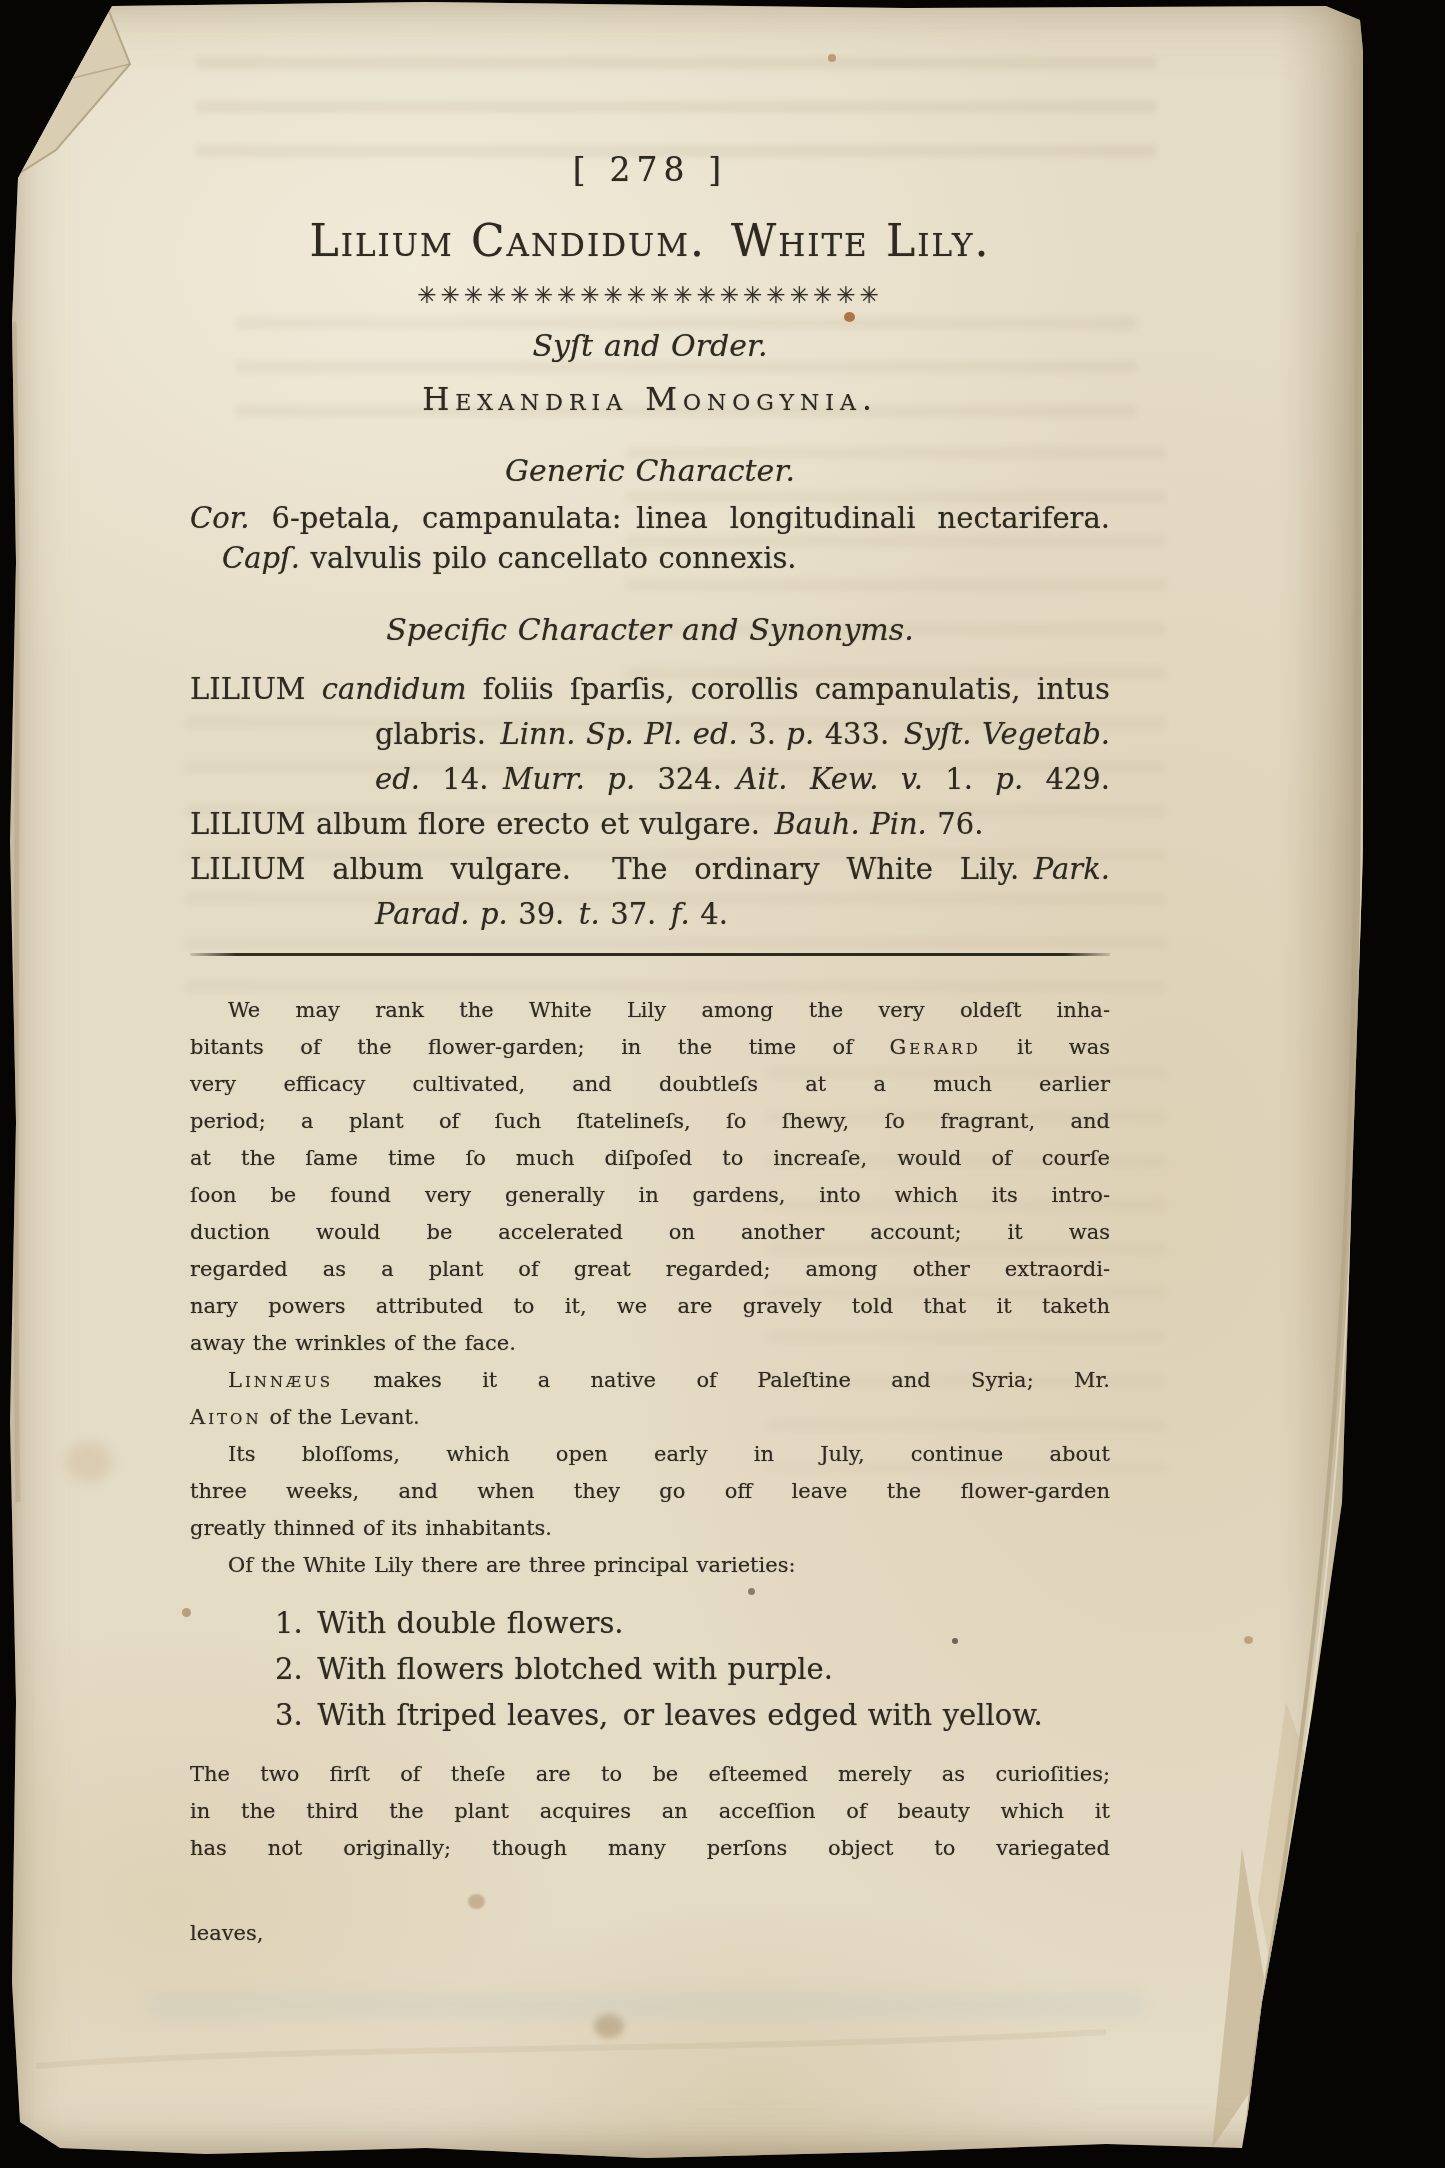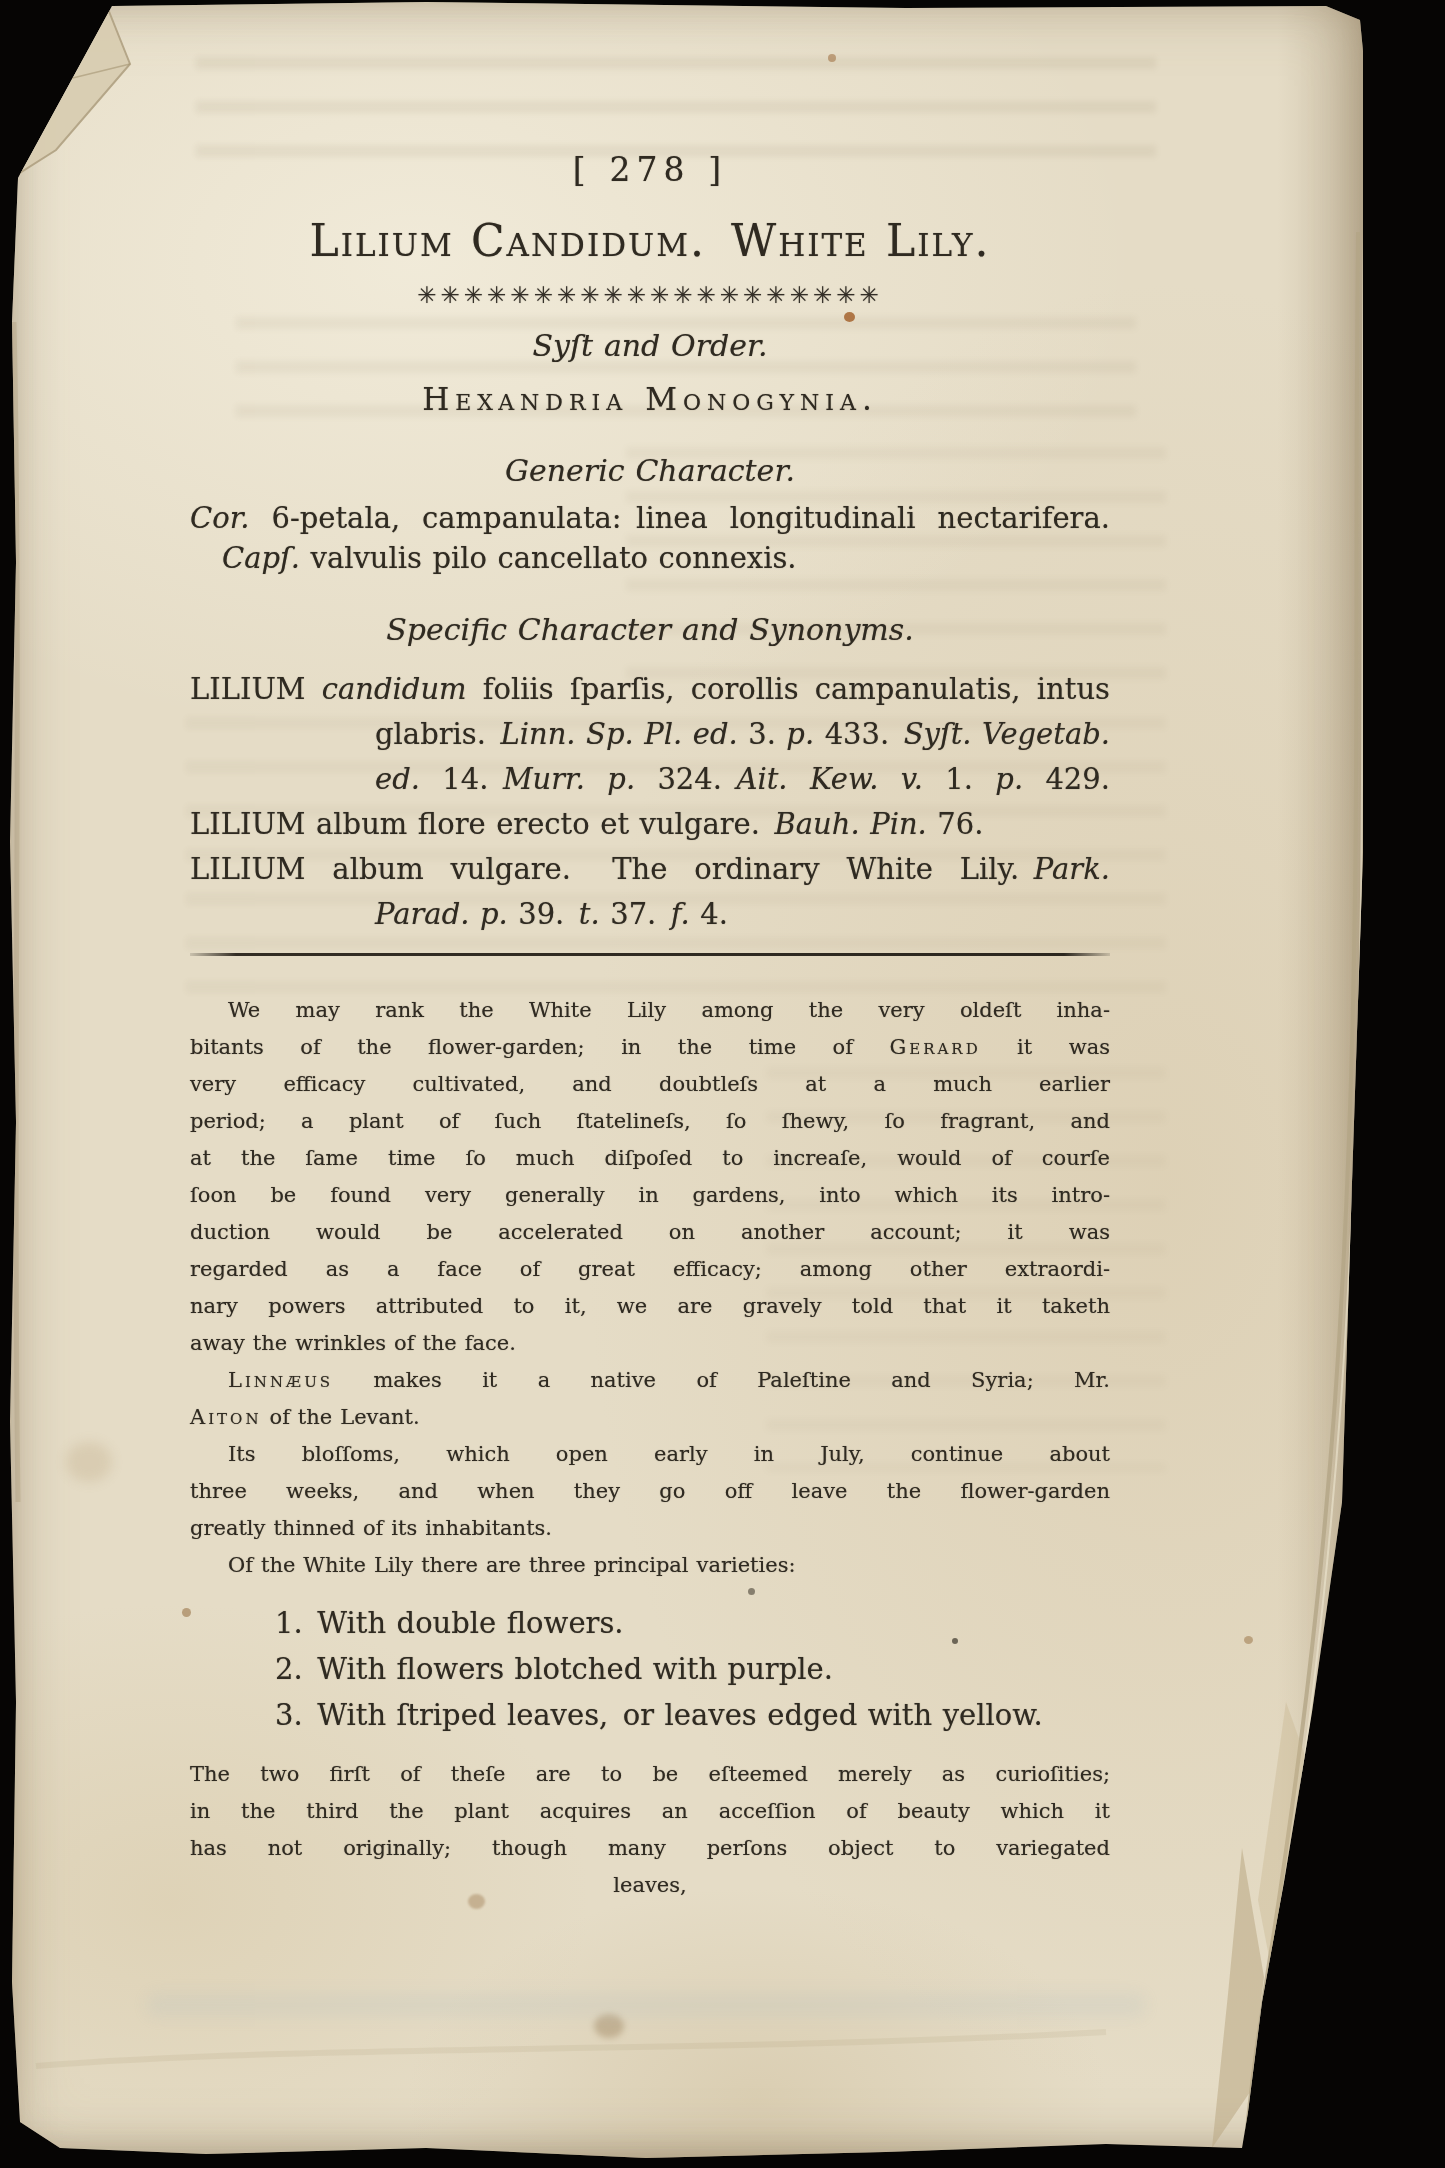--- a/index.html
+++ b/index.html
@@ -47,21 +47,21 @@
   .bl{font-size:21px;line-height:37px;}
   .var-line{font-size:29px;line-height:46px;margin-left:85px;}
   .j{text-align:justify;text-align-last:justify;}
   .ind{text-indent:38px;}
   .cap-ind{margin-left:32px;}
   .syn-cont{margin-left:185px;}
   .it{font-style:italic;}
   .sc{font-variant:small-caps;letter-spacing:3px;}
   .rule{margin-top:16px;height:3px;
     background:linear-gradient(90deg,rgba(47,42,33,.15),#332d24 5%,#2c271f 95%,rgba(47,42,33,.15));}
-  .catch{text-align:center;}
+  .catch{text-align:left;margin-top:48px;}
 </style>
 </head>
 <body>
 
 <div class="page">
 
   <div class="paper">
     <div class="right-shade"></div>
 
     <div class="ghost" style="left:190px;top:40px;width:960px;height:140px;"></div>
@@ -134,21 +134,21 @@
     <div class="rule"></div>
 
     <div style="margin-top:36px">
       <div class="bl j ind"><span>We may rank the White Lily among the very oldeſt inha-</span></div>
       <div class="bl j"><span>bitants of the flower-garden; in the time of </span><span class="sc">Gerard</span><span> it was</span></div>
       <div class="bl j"><span>very efficacy cultivated, and doubtleſs at a much earlier</span></div>
       <div class="bl j"><span>period; a plant of ſuch ſtatelineſs, ſo ſhewy, ſo fragrant, and</span></div>
       <div class="bl j"><span>at the ſame time ſo much diſpoſed to increaſe, would of courſe</span></div>
       <div class="bl j"><span>ſoon be found very generally in gardens, into which its intro-</span></div>
       <div class="bl j"><span>duction would be accelerated on another account; it was</span></div>
-      <div class="bl j"><span>regarded as a face of great efficacy; among other extraordi-</span></div>
+      <div class="bl j"><span>regarded as a plant of great regarded; among other extraordi-</span></div>
       <div class="bl j"><span>nary powers attributed to it, we are gravely told that it taketh</span></div>
       <div class="bl"><span>away the wrinkles of the face.</span></div>
 
       <div class="bl j ind"><span class="sc">Linnæus</span><span> makes it a native of Paleſtine and Syria; Mr.</span></div>
       <div class="bl"><span class="sc">Aiton</span><span> of the Levant.</span></div>
 
       <div class="bl j ind"><span>Its bloſſoms, which open early in July, continue about</span></div>
       <div class="bl j"><span>three weeks, and when they go off leave the flower-garden</span></div>
       <div class="bl"><span>greatly thinned of its inhabitants.</span></div>
 

